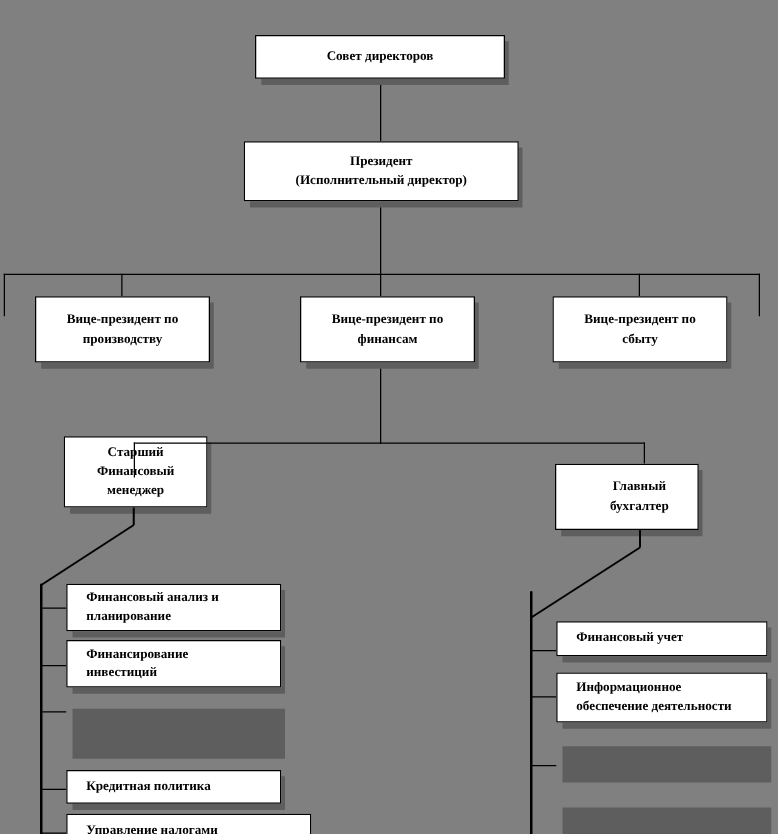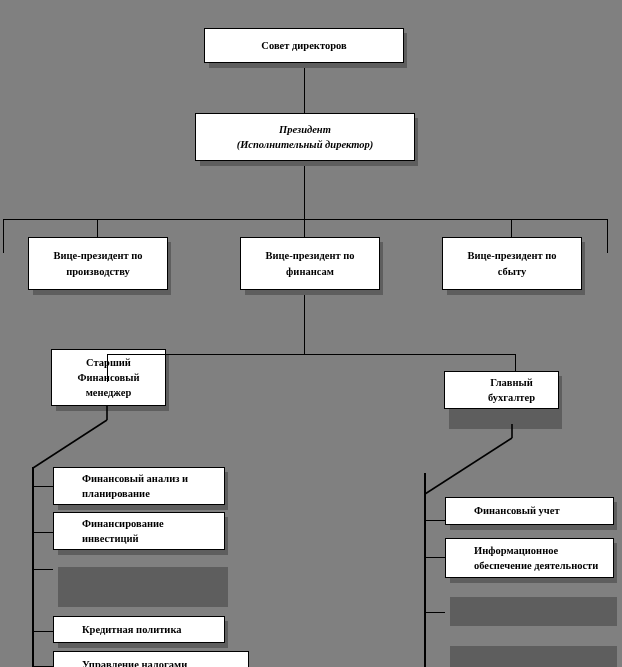--- a/index.html
+++ b/index.html
@@ -28,21 +28,21 @@
     font-weight: bold;
     font-size: 10.5px;
     line-height: 1.45;
     color: #000000;
     padding: 2px 4px;
     z-index: 3;
   }
   .node.left-align {
     justify-content: flex-start;
     text-align: left;
-    padding-left: 28px;
+    padding-left: 15px;
   }
   .node .label {
     display: block;
     white-space: pre-line;
   }
   .shadow {
     position: absolute;
     background: #5e5e5e;
     z-index: 2;
   }
@@ -77,21 +77,21 @@
 <div id="canvas">
 
   <div class="shadow" style="left:209px; top:9px; width:198px; height:35px;"></div>
   <div class="node" style="left:204px; top:4px; width:200px; height:35px;">
     <span class="label">Совет директоров</span>
   </div>
 
   <div class="line-v" style="left:304px; top:39px; height:50px;"></div>
 
   <div class="shadow" style="left:200px; top:94px; width:218px; height:48px;"></div>
-  <div class="node" style="left:195px; top:89px; width:220px; height:48px;font-style:italic;">
+  <div class="node" style="left:195px; top:89px; width:220px; height:48px;">
     <span class="label">Президент
 (Исполнительный директор)</span>
   </div>
 
   <div class="line-v" style="left:304px; top:137px; height:59px;"></div>
 
   <div class="line-h" style="left:3px; top:195px; width:605px;"></div>
 
   <div class="line-v" style="left:3px; top:195px; height:34px;"></div>
   <div class="line-v" style="left:97px; top:195px; height:18px;"></div>
@@ -123,21 +123,21 @@
   <div class="line-v" style="left:515px; top:330px; height:17px;"></div>
 
   <div class="shadow" style="left:56px; top:330px; width:113px; height:57px;"></div>
   <div class="node" style="left:51px; top:325px; width:115px; height:57px;">
     <span class="label">Старший
 Финансовый
 менеджер</span>
   </div>
 
   <div class="shadow" style="left:449px; top:352px; width:113px; height:53px;"></div>
-  <div class="node" style="left:444px; top:347px; width:115px; height:38px;padding-left:24px;">
+  <div class="node" style="left:444px; top:347px; width:115px; height:53px;padding-left:24px;">
     <span class="label">Главный
 бухгалтер</span>
   </div>
 
   <svg class="diag" style="left:0; top:0; width:622px; height:667px;">
     <line x1="107" y1="382" x2="107" y2="396"></line>
     <line x1="107" y1="396" x2="33" y2="444"></line>
     <line x1="512" y1="400" x2="512" y2="414"></line>
     <line x1="512" y1="414" x2="425" y2="470"></line>
   </svg>

